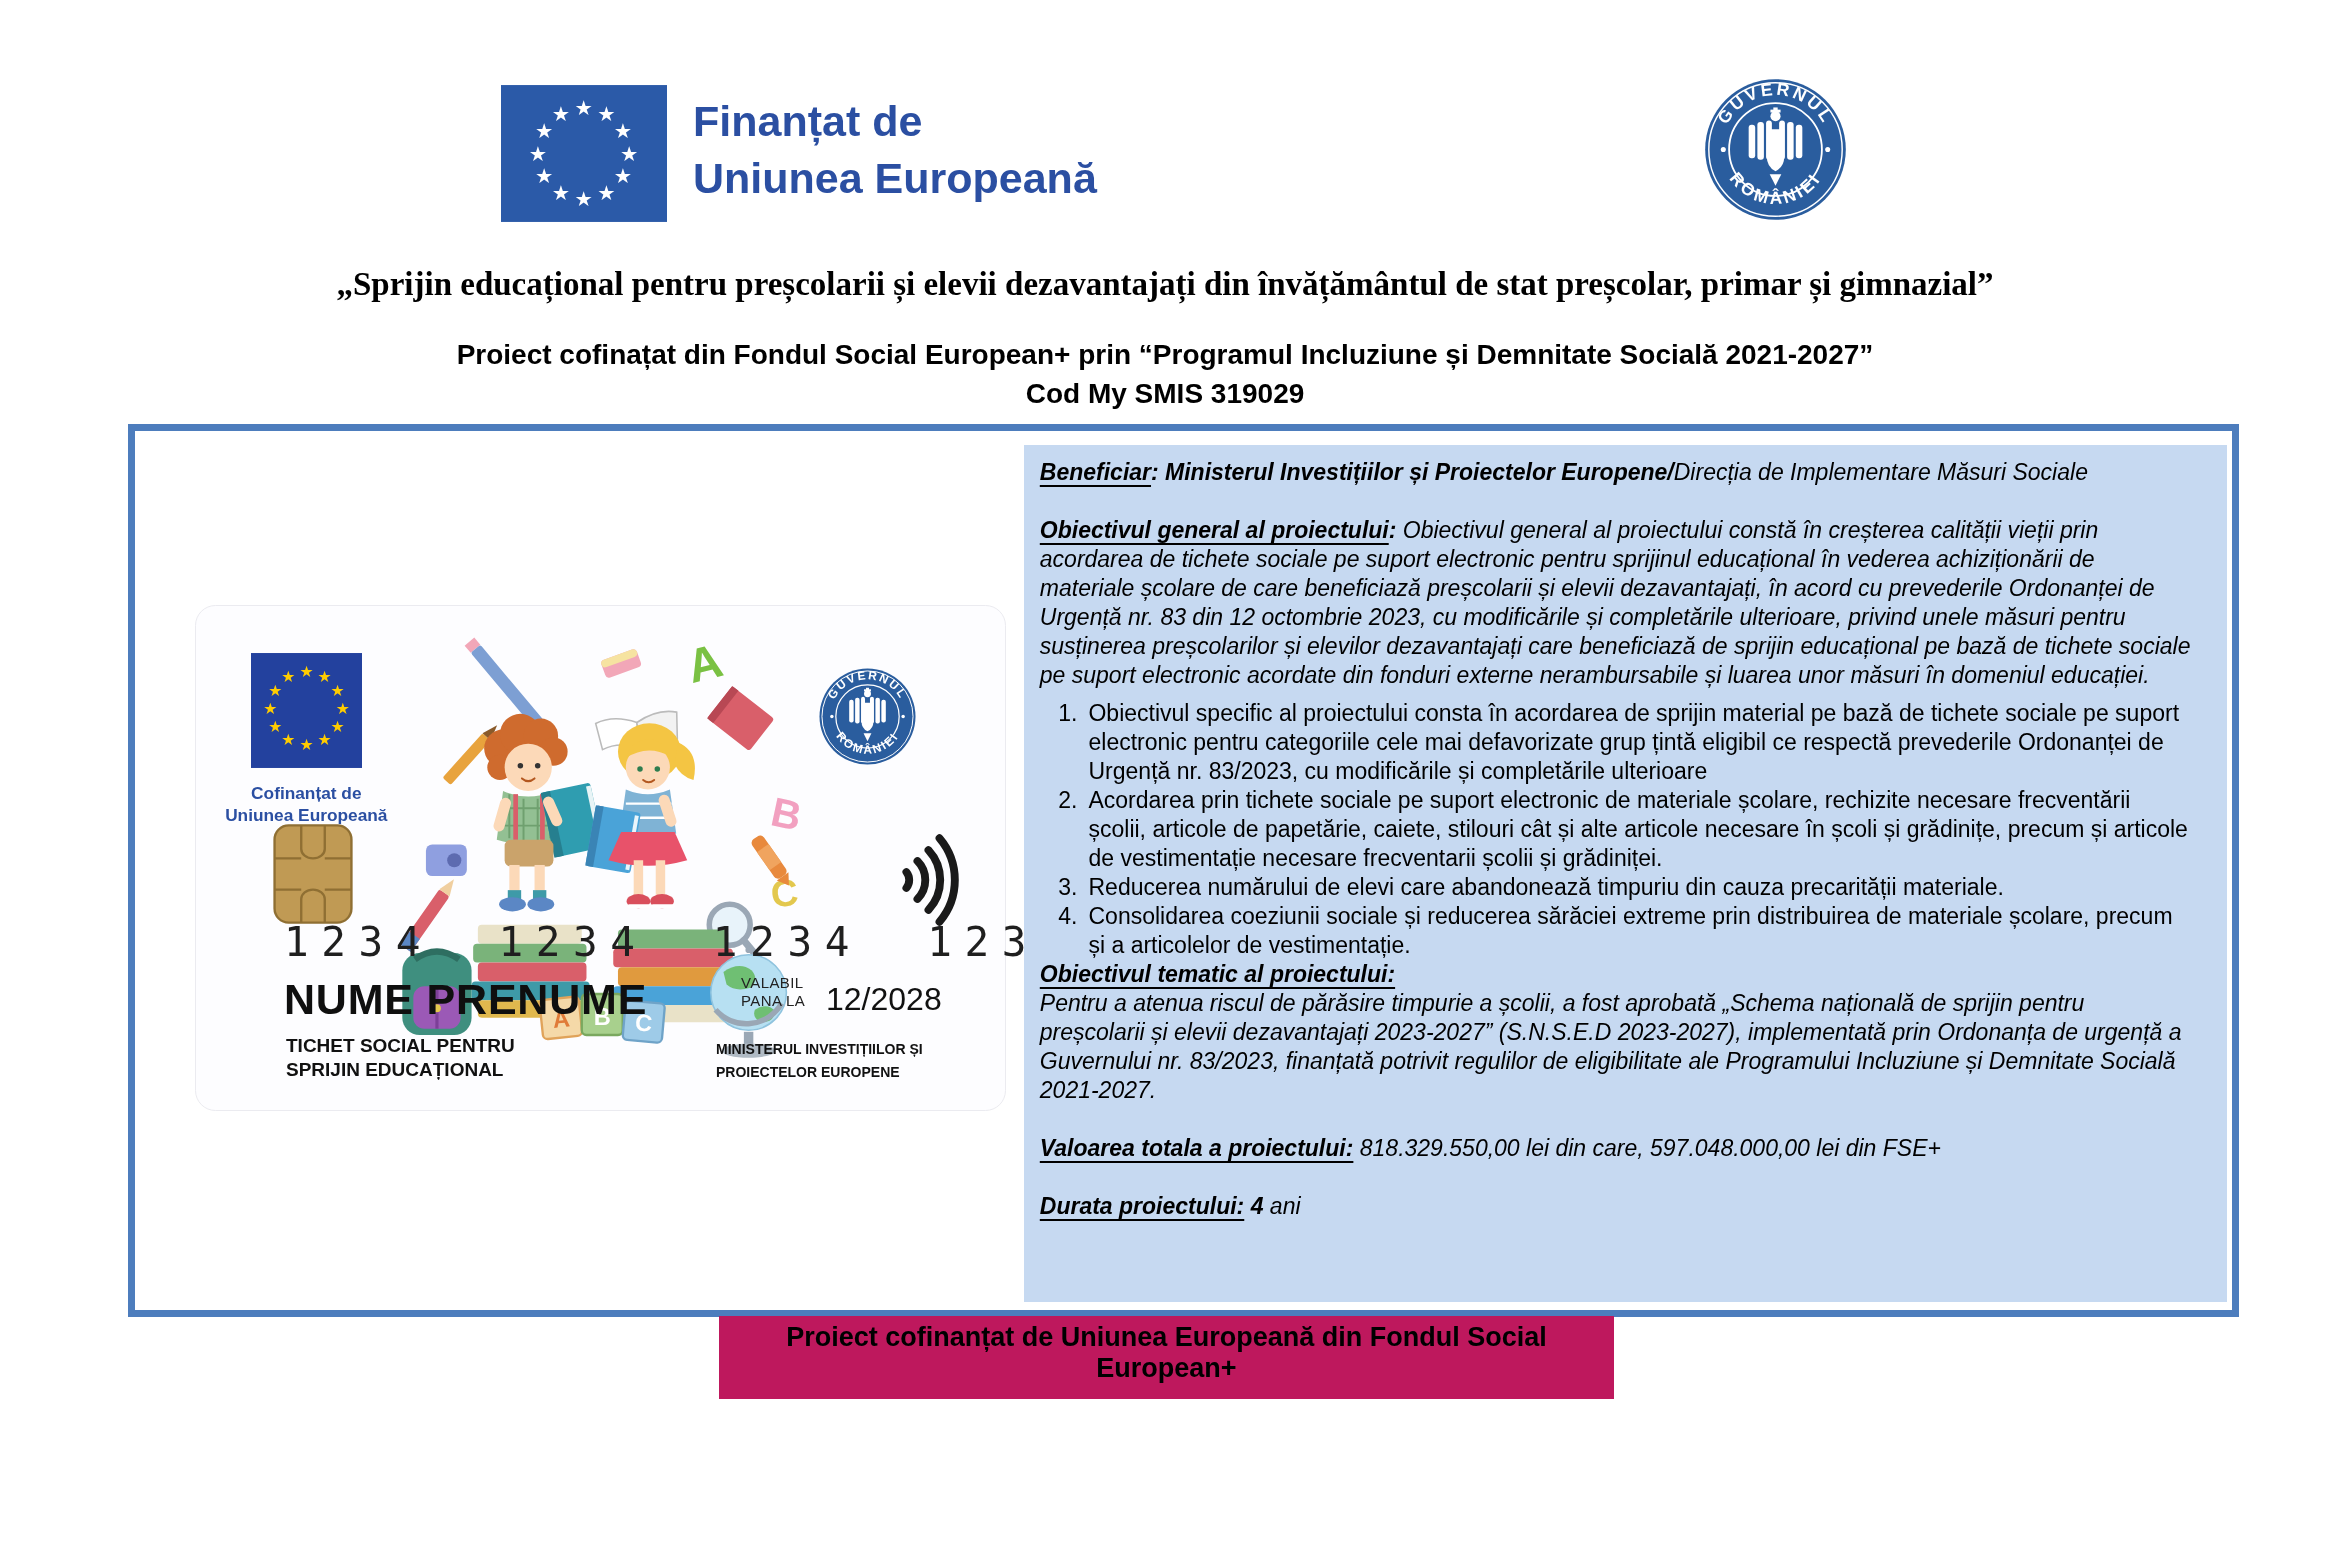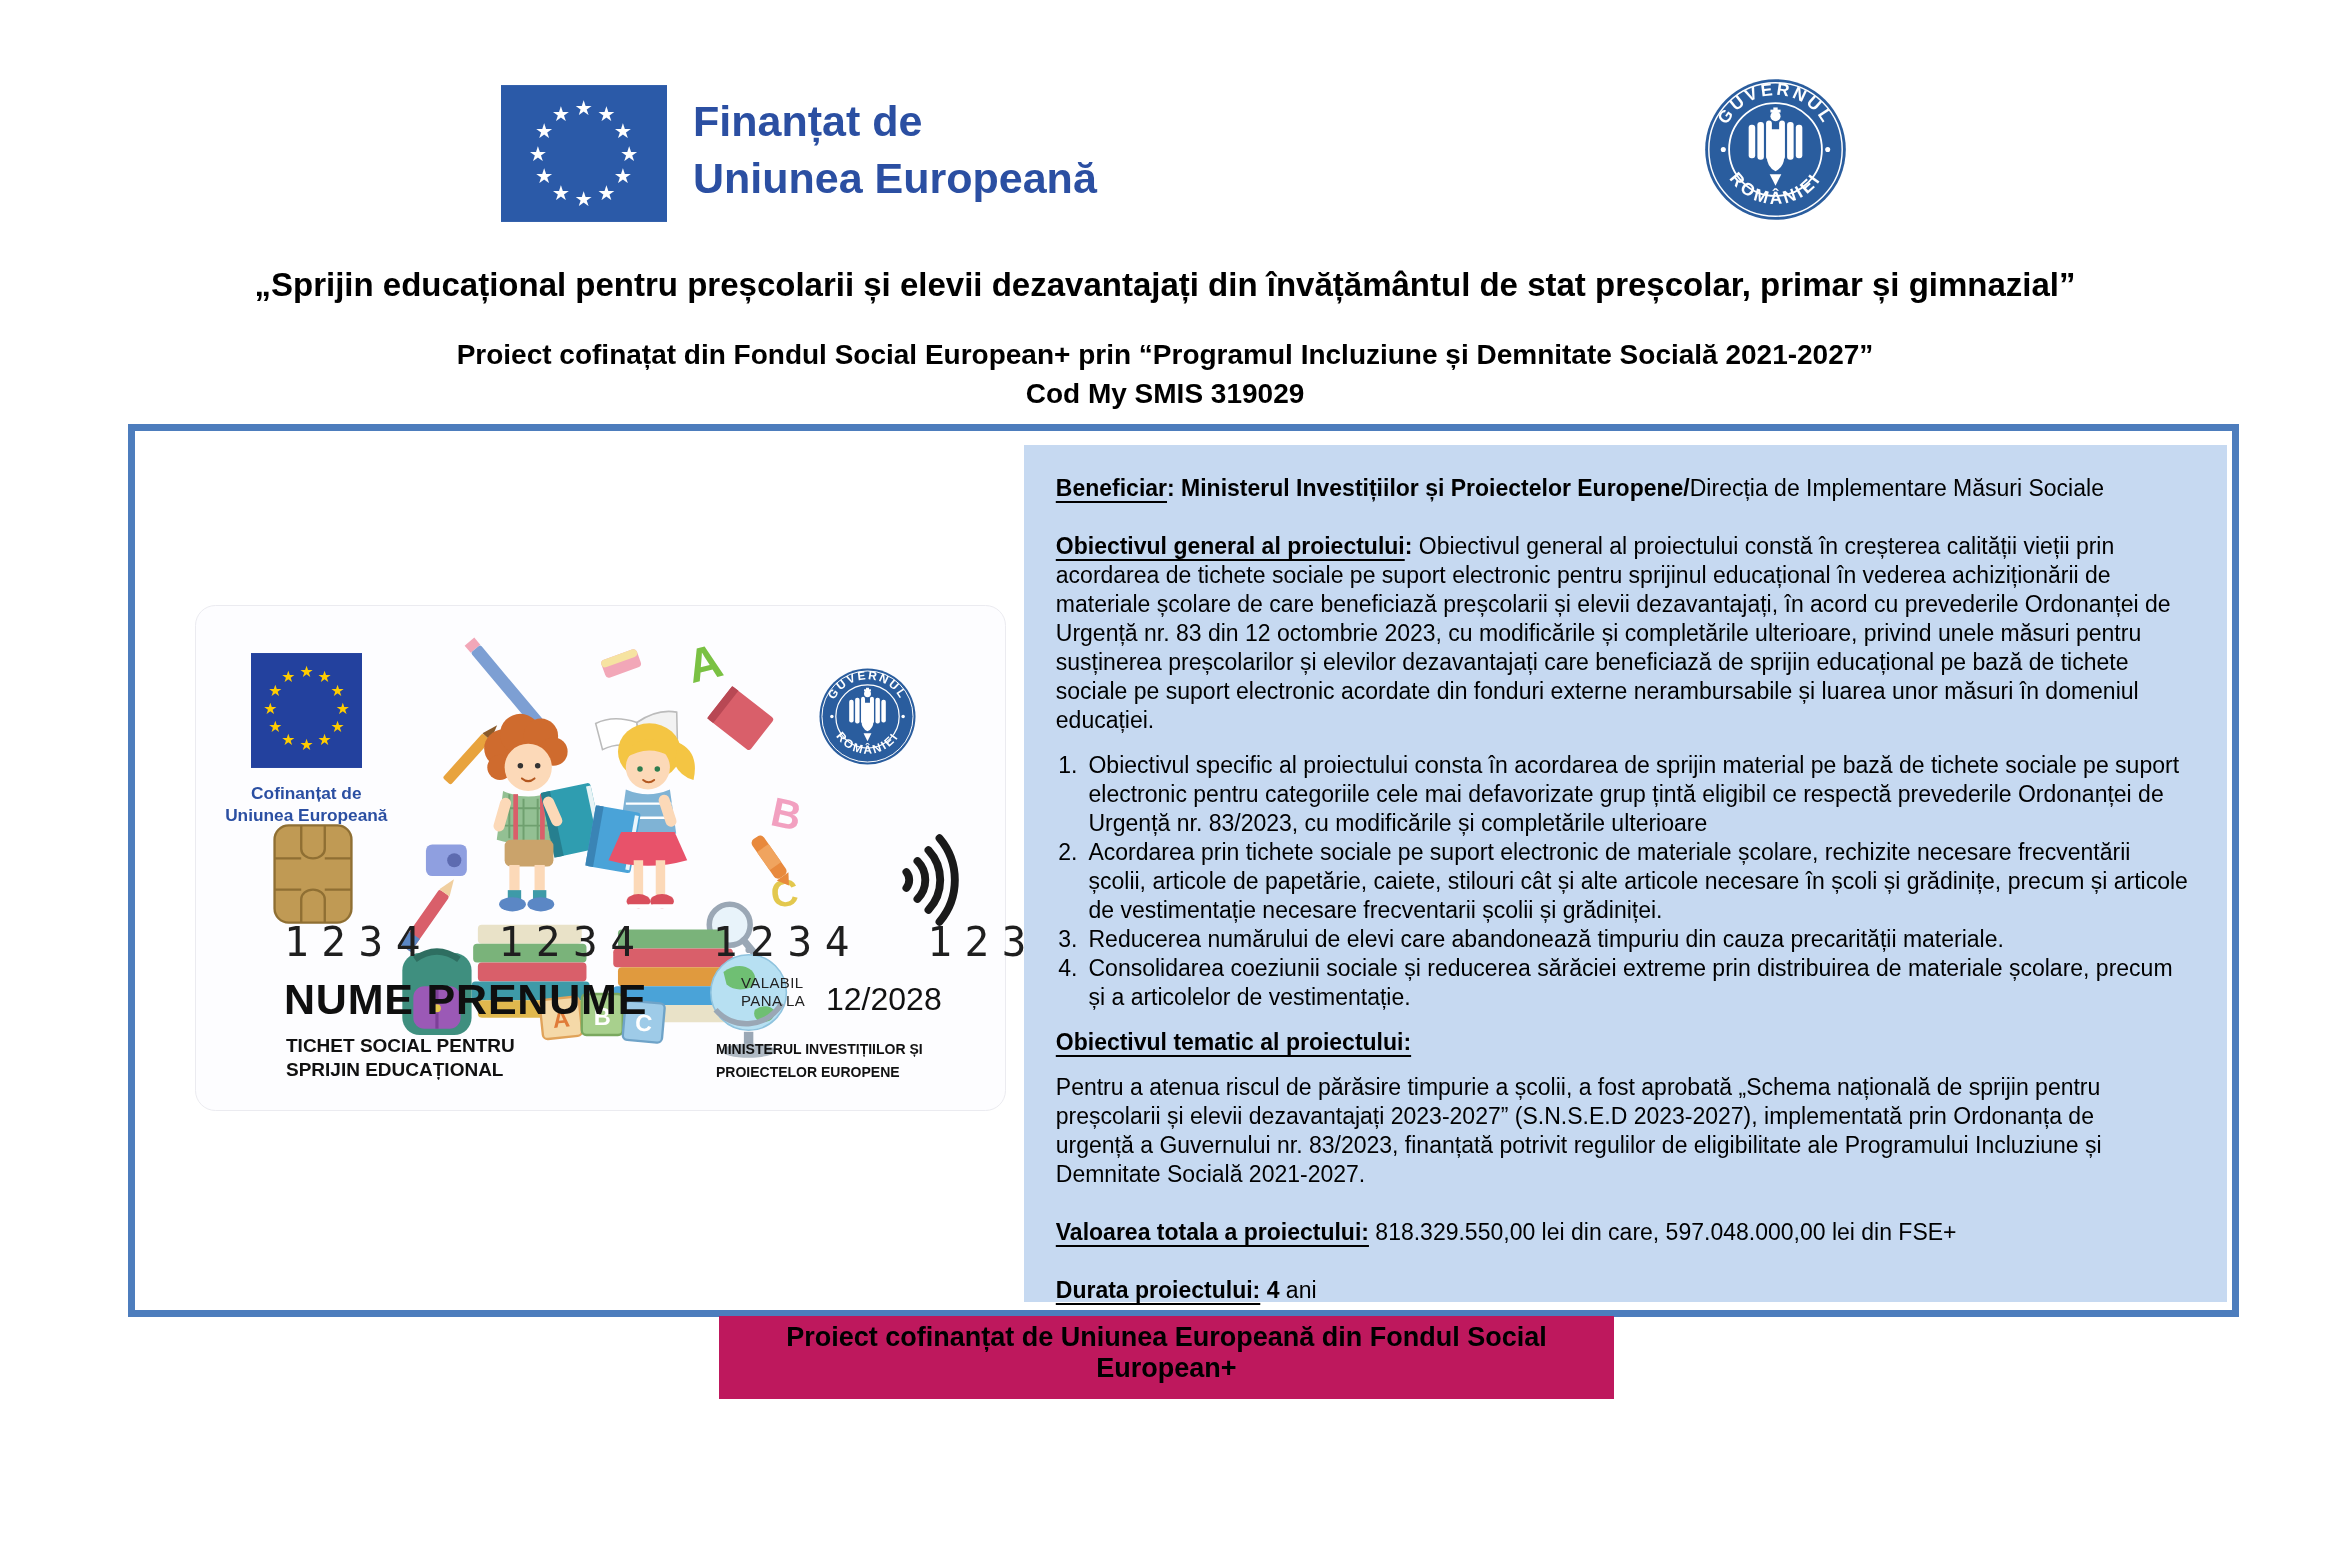--- a/index.html
+++ b/index.html
@@ -7,21 +7,21 @@
     width:2330px;height:1564px;position:relative;background:#ffffff;
     font-family:"Liberation Sans",sans-serif;color:#000;overflow:hidden;
   }
   
   .eu-logo{position:absolute;left:501px;top:85px;width:166px;height:137px;}
   .eu-caption{position:absolute;left:693px;top:93px;font-size:43px;font-weight:bold;
     color:#2b4fa2;line-height:57px;letter-spacing:0px;}
   .gov-logo-header{position:absolute;left:1703px;top:77px;width:145px;height:145px;}
   
   .page-title{position:absolute;left:0;right:0;top:266px;text-align:center;
-    font-size:33px;font-weight:bold;}
+    font-size:33px;font-weight:bold;font-family:Liberation Serif, serif;}
   .page-subtitle{position:absolute;left:0;right:0;top:339px;text-align:center;
     font-size:28px;font-weight:bold;}
   .page-smis{position:absolute;left:0;right:0;top:378px;text-align:center;
     font-size:28px;font-weight:bold;}
   
   .main-box{position:absolute;left:128px;top:424px;width:2111px;height:893px;
     border:7.9px solid #4d7dbd;background:#fff;box-sizing:border-box;}
   
   .card{position:absolute;left:195px;top:605px;width:809px;height:504px;
     background:#fdfdff;border:0.8px solid #ebebf0;border-radius:20.5px;}
@@ -40,21 +40,21 @@
     line-height:18px;letter-spacing:0.4px;}
   .card-valid-date{position:absolute;left:630px;top:375px;font-size:32px;color:#111;}
   .card-type{position:absolute;left:90px;top:428px;font-size:19px;font-weight:bold;
     line-height:24.4px;color:#111;}
   .card-issuer{position:absolute;left:520px;top:432px;font-size:14px;font-weight:bold;
     line-height:23px;color:#111;}
   
   .info-panel{position:absolute;left:1024px;top:445px;width:1203px;height:857px;
     background:#c6d9f1;box-sizing:border-box;padding:12.6px 33px 0 15.8px;
     font-size:23px;line-height:29px;}
-  .info-panel p{margin:16px;}
+  .info-panel p{margin:0;font-style:italic;}
   .info-panel .gap{margin-bottom:29px;}
   .lbl{font-weight:bold;text-decoration:underline;text-decoration-thickness:2px;
     text-underline-offset:4.7px;}
   .info-panel ol{margin:9.5px 0 0 0;padding-left:44px;}
   .info-panel li{padding-left:4.7px;}
   
   .footer-bar{position:absolute;left:719px;top:1316px;width:895px;height:83px;
     background:#be185d;text-align:center;}
   .footer-bar span{display:inline-block;margin-top:6.3px;font-size:27px;font-weight:bold;}
   svg text{font-family:"Liberation Sans",sans-serif;}

